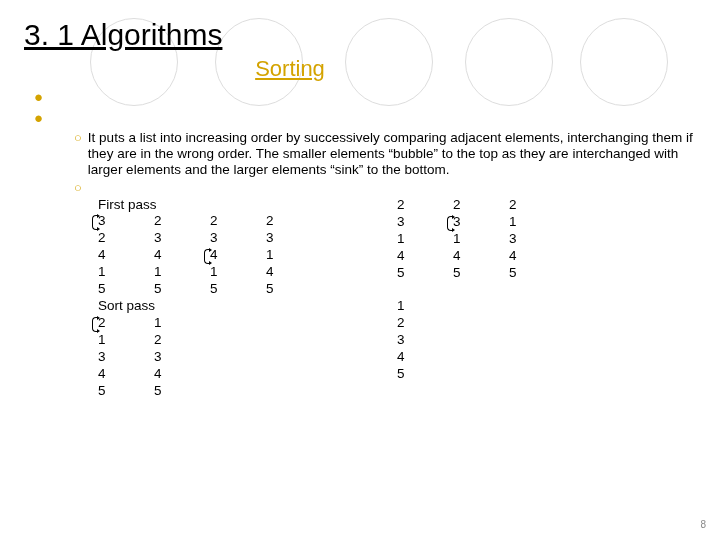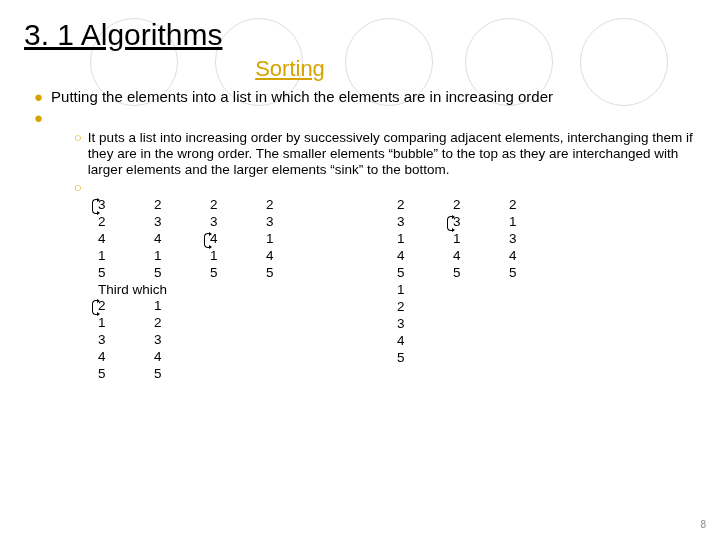--- a/index.html
+++ b/index.html
@@ -139,40 +139,40 @@
   <div class="circle" style="left:465px"></div>
   <div class="circle" style="left:580px"></div>
 </div>
 
 <div class="title">3. 1 Algorithms</div>
 <div class="subtitle">Sorting</div>
 
 <div class="content">
   <div class="bullet-l1">
     <span class="dot">●</span>
-    <span>Putting the elements into a list in which the elements are in increasing order</span>
   </div>
   <div class="bullet-l1">
     <span class="dot">●</span>
   </div>
 
   <div class="sub">
     <div class="bullet-l2">
       <span class="dot">○</span>
       <span>It puts a list into increasing order by successively comparing adjacent elements, interchanging them if they are in the wrong order. The smaller elements “bubble” to the top as they are interchanged with larger elements and the larger elements “sink” to the bottom.</span>
     </div>
     <div class="bullet-l2">
       <span class="dot">○</span>
     </div>
   </div>
 
   <div class="passes">
 
     <div class="pass-row">
       <div class="pass-block">
+        <div class="pass-label">First pass</div>
         <div class="cols">
           <div class="col">
             <div class="swap-arrow" style="top:2px;height:15px"></div>
             <div>3</div>
               <div>2</div>
               <div>4</div>
               <div>1</div>
               <div>5</div>
           </div>
           <div class="col">
@@ -222,21 +222,21 @@
               <div>3</div>
               <div>4</div>
               <div>5</div>
           </div>
         </div>
       </div>
     </div>
 
     <div class="pass-row">
       <div class="pass-block">
-        <div class="pass-label">Third which</div>
+        <div class="pass-label">Sort pass</div>
         <div class="cols">
           <div class="col">
             <div class="swap-arrow" style="top:2px;height:15px"></div>
             <div>2</div>
               <div>1</div>
               <div>3</div>
               <div>4</div>
               <div>5</div>
           </div>
           <div class="col">

